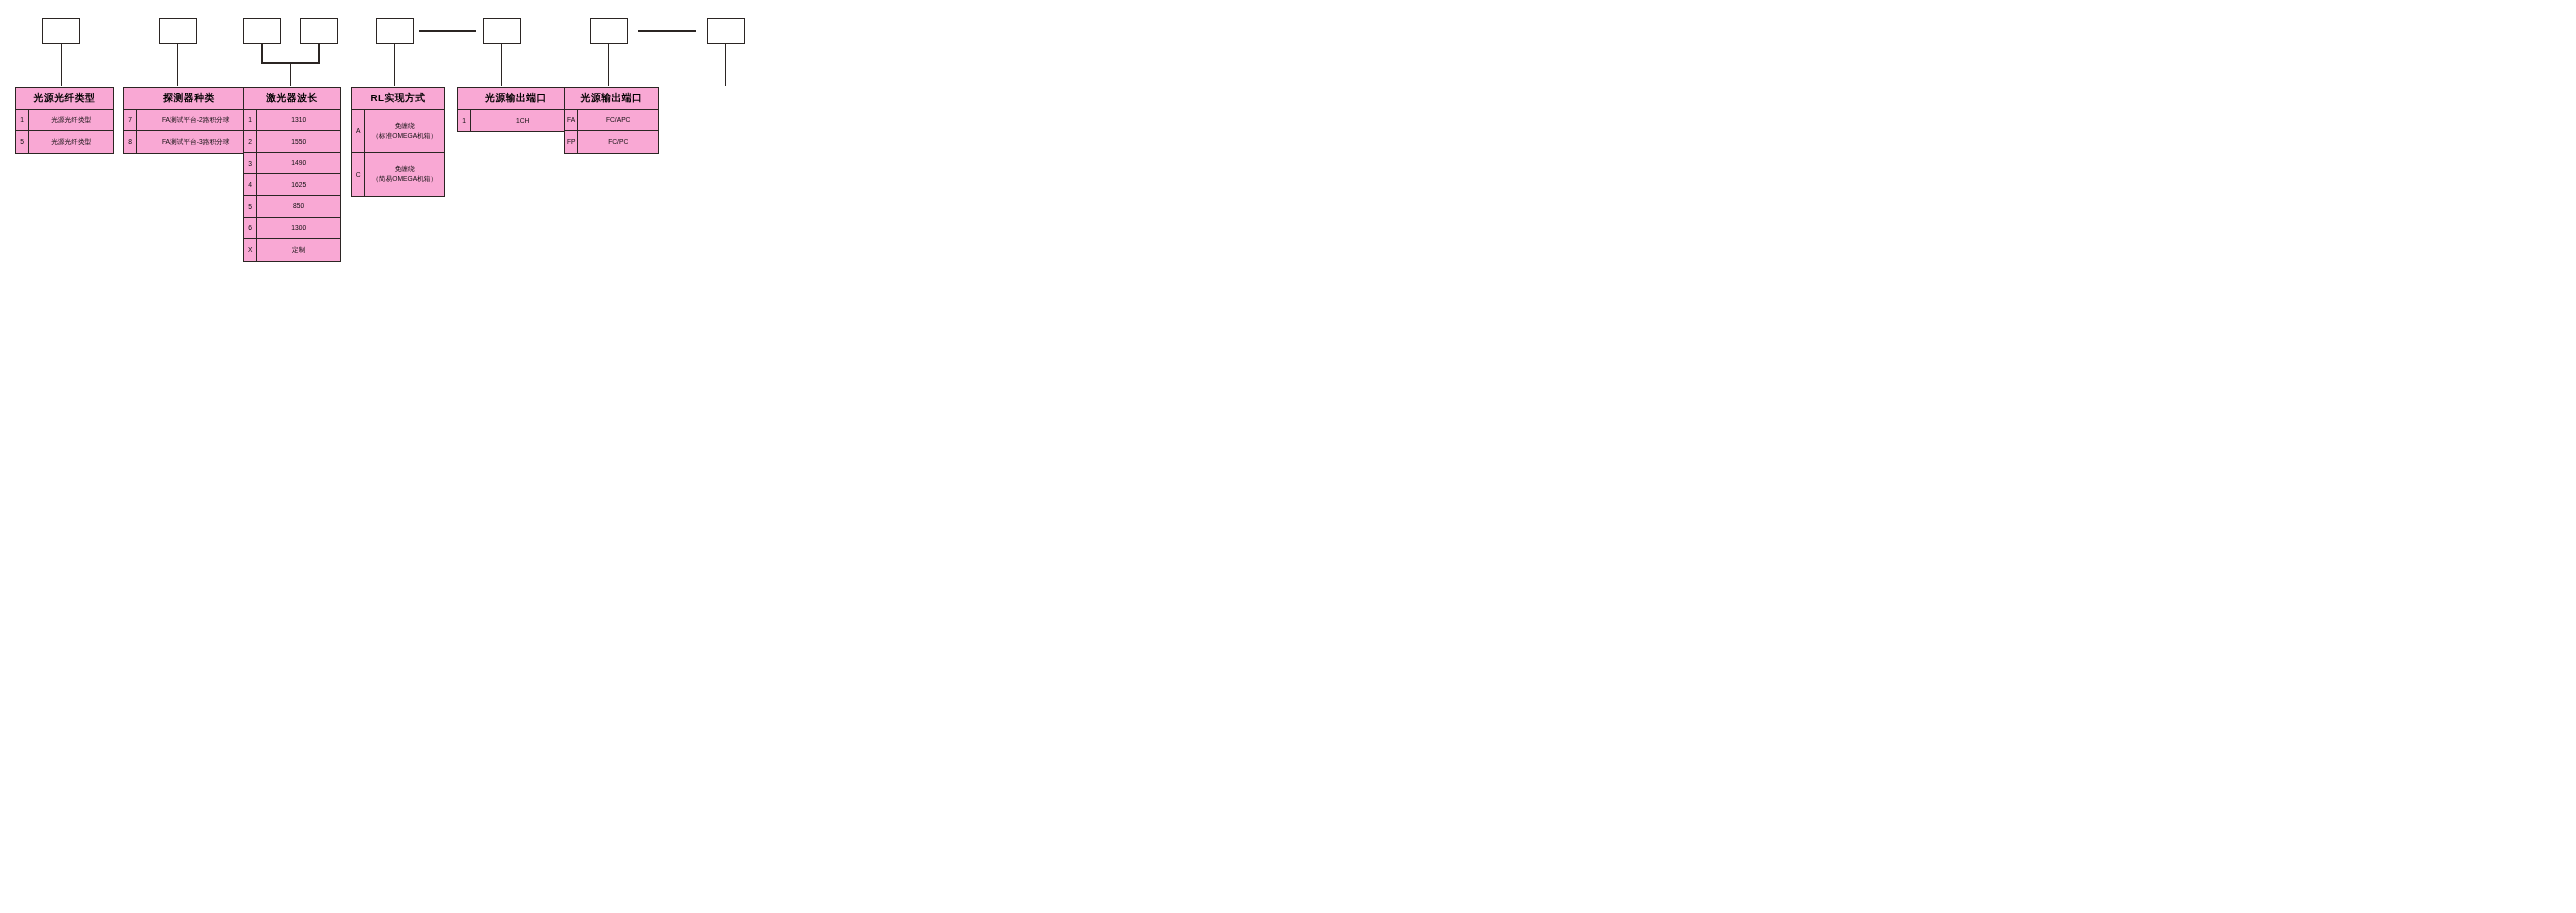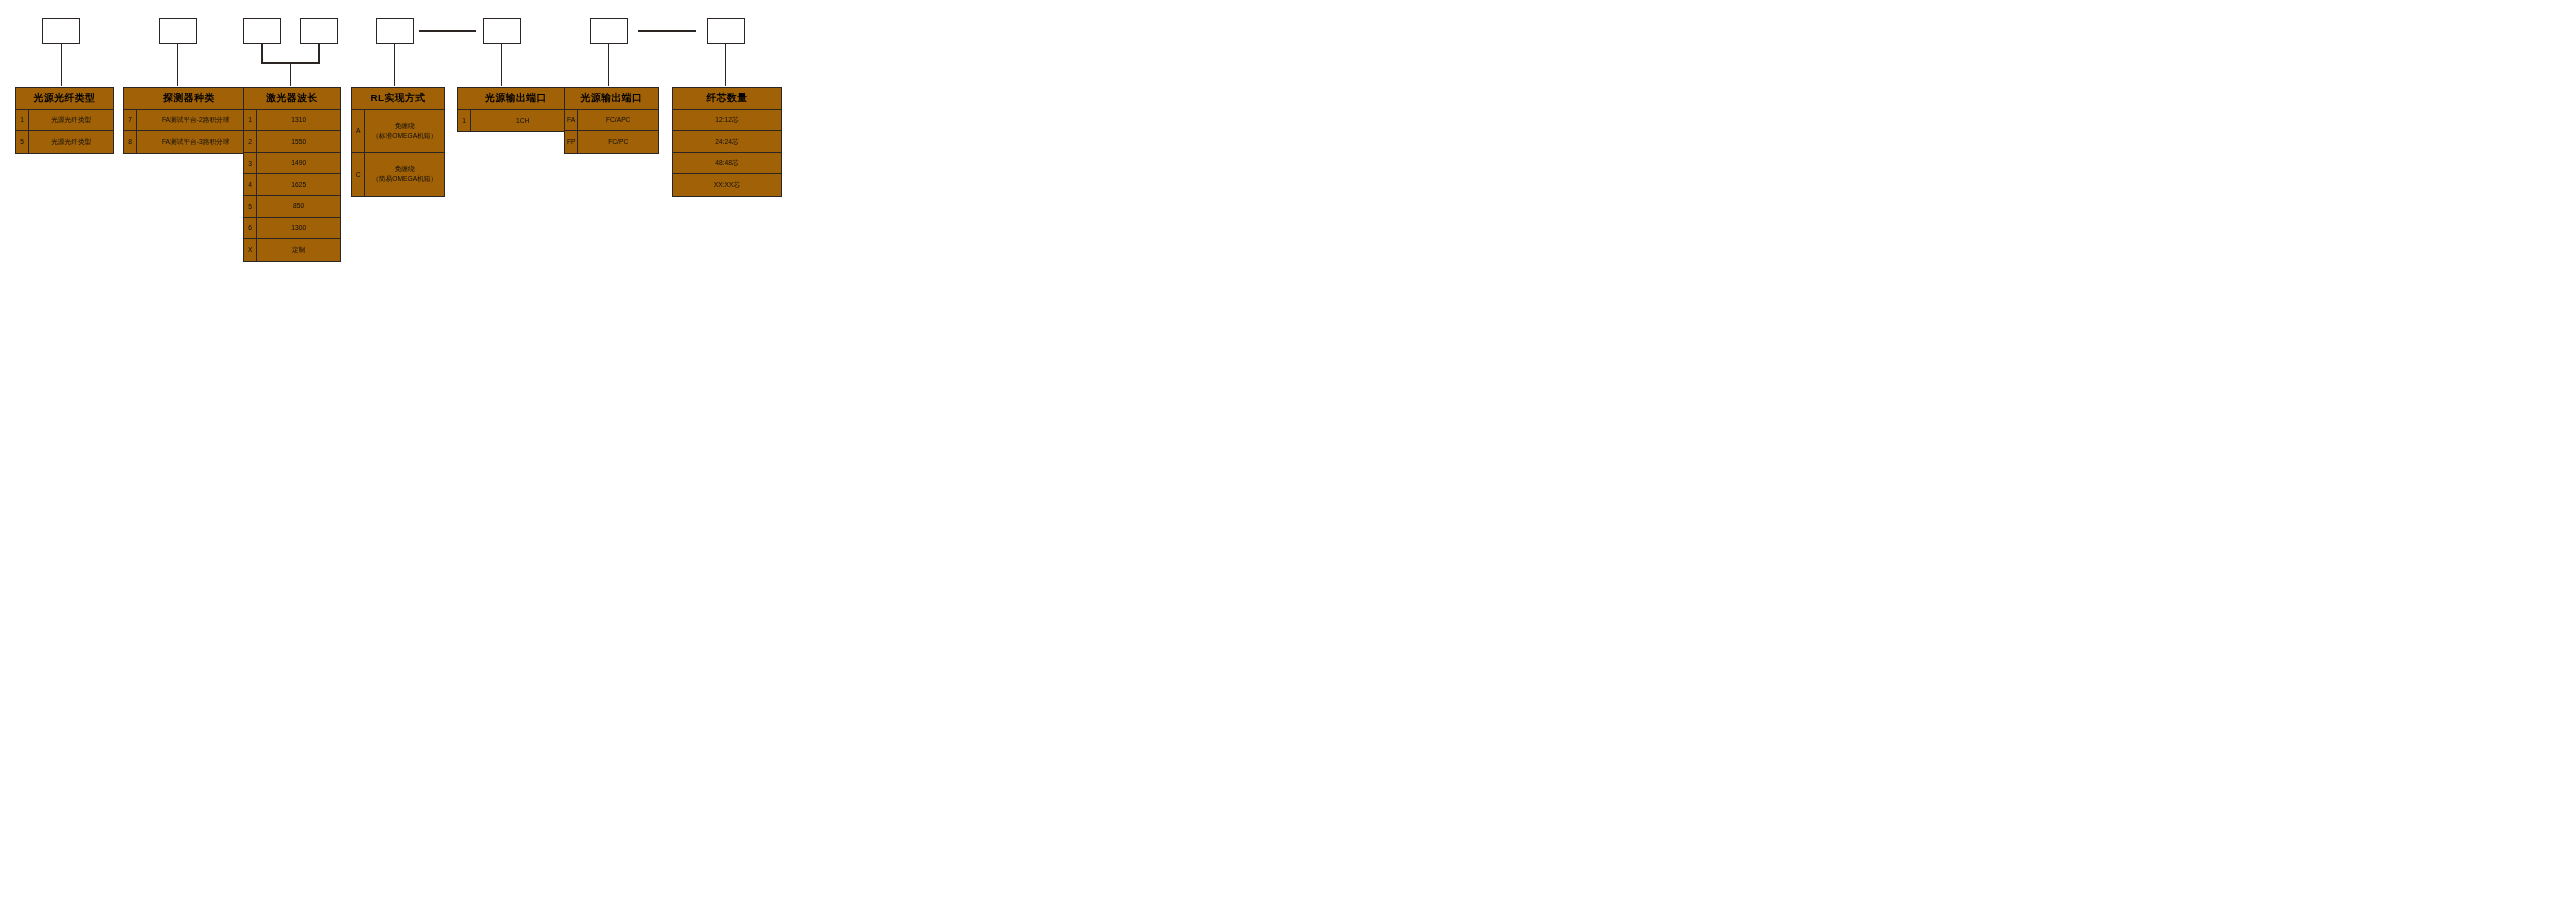--- a/index.html
+++ b/index.html
@@ -28,21 +28,21 @@
   
   .vline{position:absolute;width:1px;background:var(--line);}
   .thickv{position:absolute;width:1.5px;background:var(--line);}
   .hline{position:absolute;height:1.5px;background:var(--line);}
   
   .dtable{
     position:absolute;
     top:87px;
     border:1.5px solid var(--line);
     box-sizing:border-box;
-    background:#a16207;
+    background:#f9a8d4;
   }
   .t-header{
     height:21.6px;
     box-sizing:border-box;
     border-bottom:1.5px solid var(--line);
     display:flex;align-items:center;justify-content:center;
     font-size:9.8px;font-weight:bold;color:#000;
     letter-spacing:0.5px;
     white-space:nowrap;
   }
@@ -183,30 +183,15 @@
     <div class="t-row">
       <div class="t-code">FA</div>
       <div class="t-val">FC/APC</div>
     </div>
     <div class="t-row">
       <div class="t-code">FP</div>
       <div class="t-val">FC/PC</div>
     </div>
   </div>
 
-  <div class="dtable" style="left:672px;width:110px">
-    <div class="t-header">纤芯数量</div>
-    <div class="t-row">
-      <div class="t-val">12:12芯</div>
-    </div>
-    <div class="t-row">
-      <div class="t-val">24:24芯</div>
-    </div>
-    <div class="t-row">
-      <div class="t-val">48:48芯</div>
-    </div>
-    <div class="t-row">
-      <div class="t-val">XX:XX芯</div>
-    </div>
-  </div>
 
 </div>
 
 
 </body></html>

